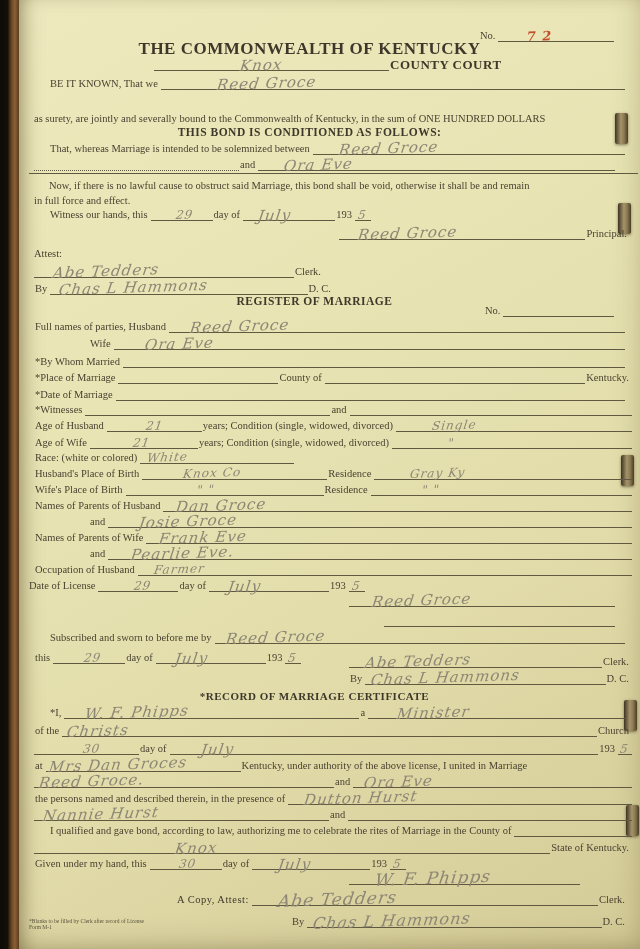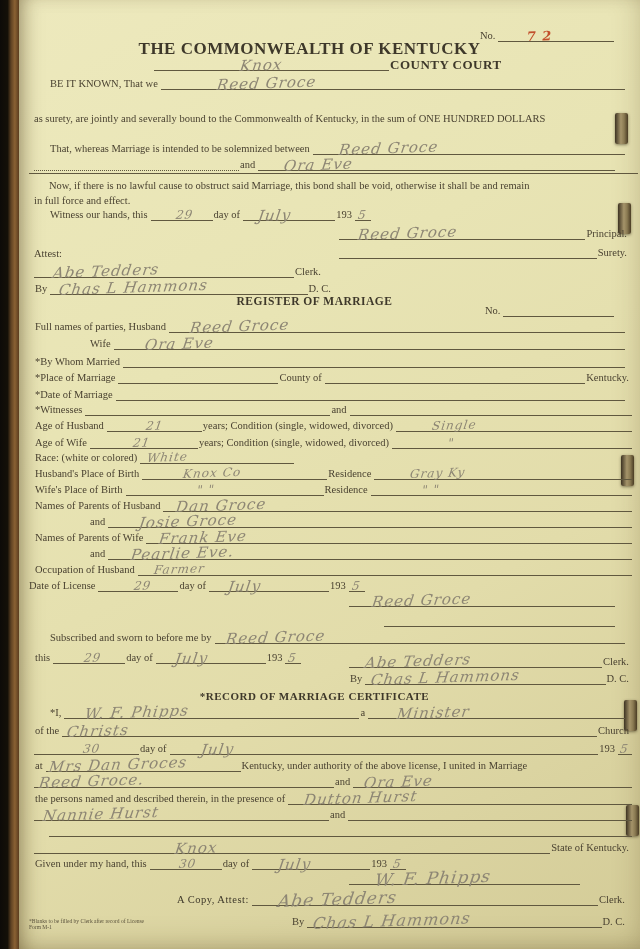--- a/index.html
+++ b/index.html
@@ -58,20 +58,23 @@
 
   <div class="r" style="top:74px;left:30px;right:15px">
     <span class="lbl">BE IT KNOWN, That we</span>
     <span class="fill">
       <i class="hw big" style="left:55px">Reed Groce</i>
     </span>
   </div>
   <div class="r" style="top:109px;left:15px;right:5px">
     <span>as surety, are jointly and severally bound to the Commonwealth of Kentucky, in the sum of ONE HUNDRED DOLLARS</span>
   </div>
+  <div class="r c b" style="top:123px;left:0;right:40px;font-size:11.5px">
+    <span>THIS BOND IS CONDITIONED AS FOLLOWS:</span>
+  </div>
   <div class="r" style="top:139px;left:30px;right:15px">
     <span class="lbl">That, whereas Marriage is intended to be solemnized between</span>
     <span class="fill">
       <i class="hw big" style="left:25px">Reed Groce</i>
     </span>
   </div>
   <div class="r" style="top:155px;left:15px;right:25px">
     <span class="fw" style="width:205px;border-bottom-style:dotted"></span>
     <span class="lbl">and</span>
     <span class="fill">
@@ -101,24 +104,20 @@
   </div>
   <div class="r" style="top:224px;left:320px;right:10px">
     <span class="fill">
       <i class="hw big" style="left:18px">Reed Groce</i>
     </span>
     <span class="lbl">Principal.</span>
   </div>
   <div class="r" style="top:244px;left:15px">
     <span>Attest:</span>
   </div>
-  <div class="r" style="top:243px;left:320px;right:10px">
-    <span class="fill"></span>
-    <span class="lbl">Surety.</span>
-  </div>
   <div class="r" style="top:262px;left:15px;width:290px">
     <span class="fill">
       <i class="hw big" style="left:18px">Abe Tedders</i>
     </span>
     <span class="lbl">Clerk.</span>
   </div>
   <div class="r" style="top:279px;left:15px;width:300px">
     <span class="lbl">By</span>
     <span class="fill">
       <i class="hw big" style="left:8px">Chas L Hammons</i>
@@ -352,20 +351,21 @@
     </span>
   </div>
   <div class="r" style="top:805px;left:15px;right:8px">
     <span class="fw" style="width:295px">
       <i class="hw big" style="left:8px">Nannie Hurst</i>
     </span>
     <span class="lbl">and</span>
     <span class="fill"></span>
   </div>
   <div class="r" style="top:821px;left:30px;right:8px">
+    <span class="lbl">I qualified and gave bond, according to law, authorizing me to celebrate the rites of Marriage in the County of</span>
     <span class="fill"></span>
   </div>
   <div class="r" style="top:838px;left:15px;right:8px">
     <span class="fill">
       <i class="hw big" style="left:140px">Knox</i>
     </span>
     <span class="lbl">State of Kentucky.</span>
   </div>
   <div class="r" style="top:854px;left:15px;width:420px">
     <span class="lbl">Given under my hand, this</span>

